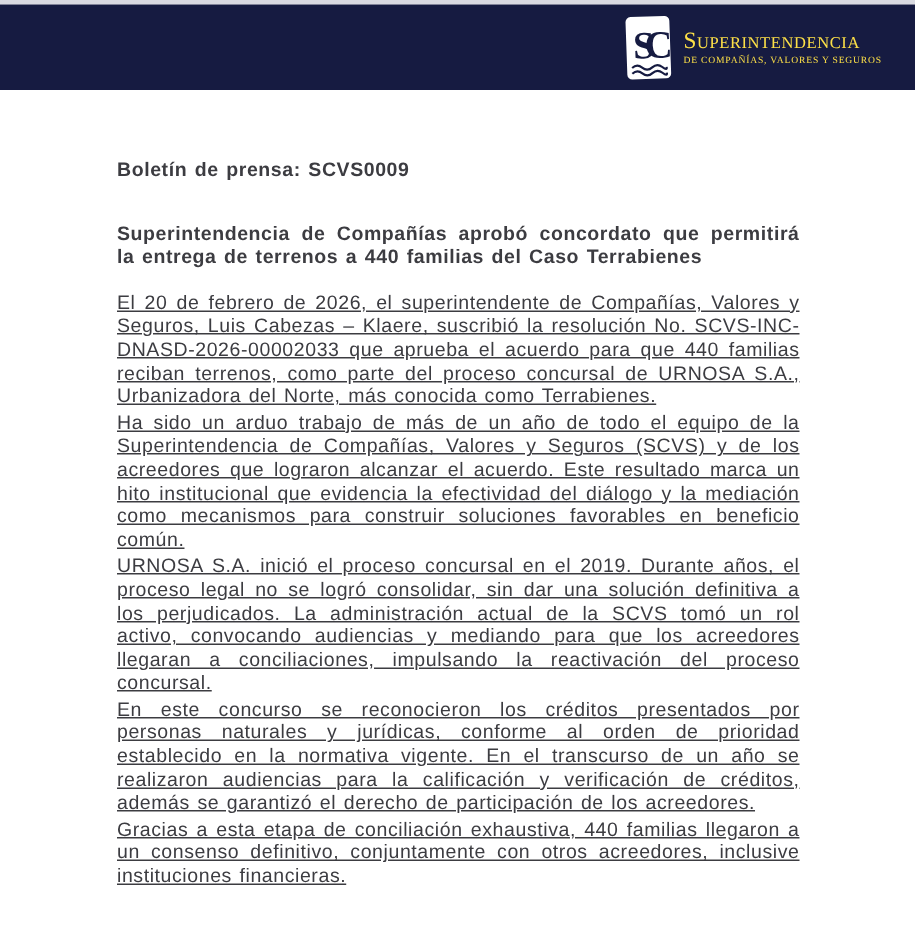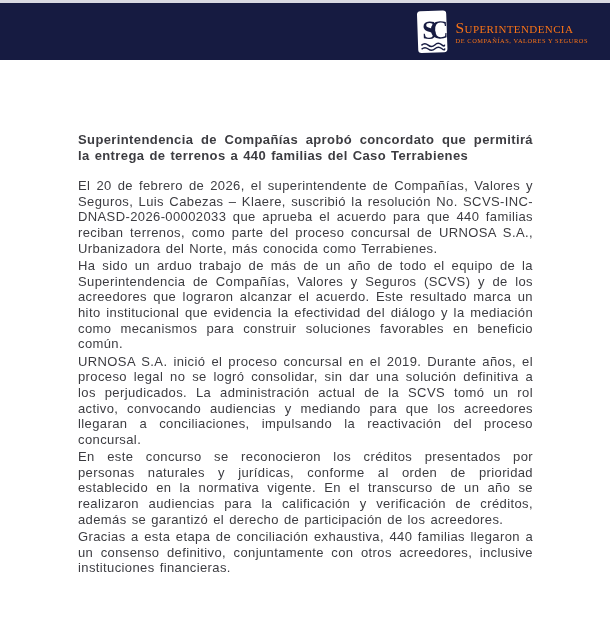--- a/index.html
+++ b/index.html
@@ -27,21 +27,21 @@
     position: absolute;
     top: 7px;
     right: 22px;
     display: flex;
     align-items: flex-start;
   }
   .logo-shield { display: block; }
   .logo-text {
     margin-left: 7px;
     padding-top: 11px;
-    color: #f97316;
+    color: #fde047;
   }
   .org-name {
     font-family: "Liberation Serif", serif;
     font-variant: small-caps;
     font-size: 15.5px;
     line-height: 14px;
     letter-spacing: 0.4px;
     white-space: nowrap;
   }
   .org-subtitle {
@@ -67,21 +67,21 @@
   }
   .dateline {
     margin: 0;
   }
   .headline {
     font-size: 13px;
     font-weight: bold;
     margin: 27px 0 4px 0;
     text-align: justify;
   }
-  .body-par { margin: 2px 0 0 0; }
+  .body-par { margin: 2px 0 0 0; text-decoration: underline; }
   .body-par.first { margin-top: 15px; }
 </style>
 </head>
 <body>
 
 <div class="page">
 
   <div class="top-strip"></div>
 
   <header class="masthead">
@@ -95,20 +95,21 @@
         </g>
       </svg>
       <div class="logo-text">
         <div class="org-name">Superintendencia</div>
         <div class="org-subtitle">DE COMPAÑÍAS, VALORES Y SEGUROS</div>
       </div>
     </div>
   </header>
 
   <main class="doc">
+    <p class="bulletin">Boletín de prensa: SCVS0009</p>
 
     <h1 class="headline">Superintendencia de Compañías aprobó concordato que permitirá la entrega de terrenos a 440 familias del Caso Terrabienes</h1>
 
     <p class="body-par first">El 20 de febrero de 2026, el superintendente de Compañías, Valores y Seguros, Luis Cabezas – Klaere, suscribió la resolución No. SCVS-INC-DNASD-2026-00002033 que aprueba el acuerdo para que 440 familias reciban terrenos, como parte del proceso concursal de URNOSA S.A., Urbanizadora del Norte, más conocida como Terrabienes.</p>
     <p class="body-par">Ha sido un arduo trabajo de más de un año de todo el equipo de la Superintendencia de Compañías, Valores y Seguros (SCVS) y de los acreedores que lograron alcanzar el acuerdo. Este resultado marca un hito institucional que evidencia la efectividad del diálogo y la mediación como mecanismos para construir soluciones favorables en beneficio común.</p>
     <p class="body-par">URNOSA S.A. inició el proceso concursal en el 2019. Durante años, el proceso legal no se logró consolidar, sin dar una solución definitiva a los perjudicados. La administración actual de la SCVS tomó un rol activo, convocando audiencias y mediando para que los acreedores llegaran a conciliaciones, impulsando la reactivación del proceso concursal.</p>
     <p class="body-par">En este concurso se reconocieron los créditos presentados por personas naturales y jurídicas, conforme al orden de prioridad establecido en la normativa vigente. En el transcurso de un año se realizaron audiencias para la calificación y verificación de créditos, además se garantizó el derecho de participación de los acreedores.</p>
     <p class="body-par">Gracias a esta etapa de conciliación exhaustiva, 440 familias llegaron a un consenso definitivo, conjuntamente con otros acreedores, inclusive instituciones financieras.</p>
   </main>
 

